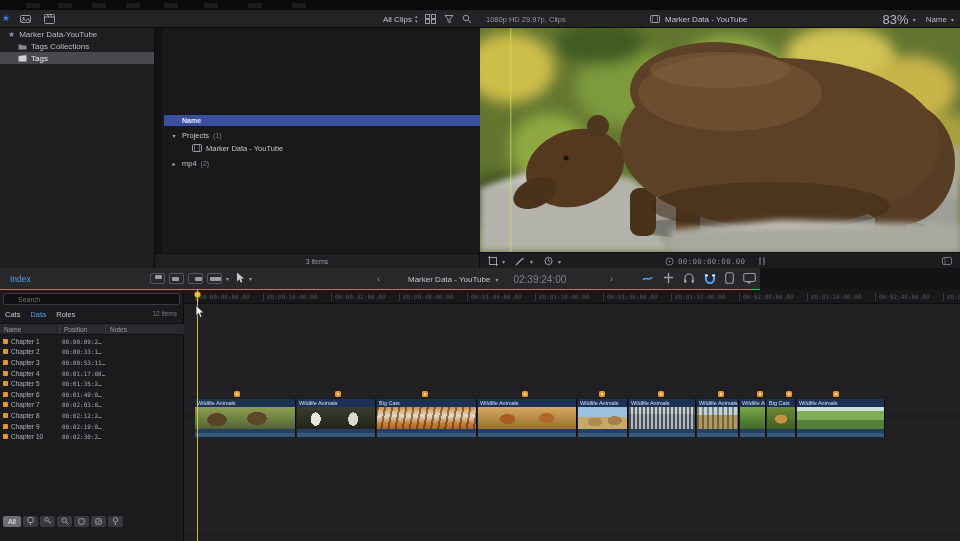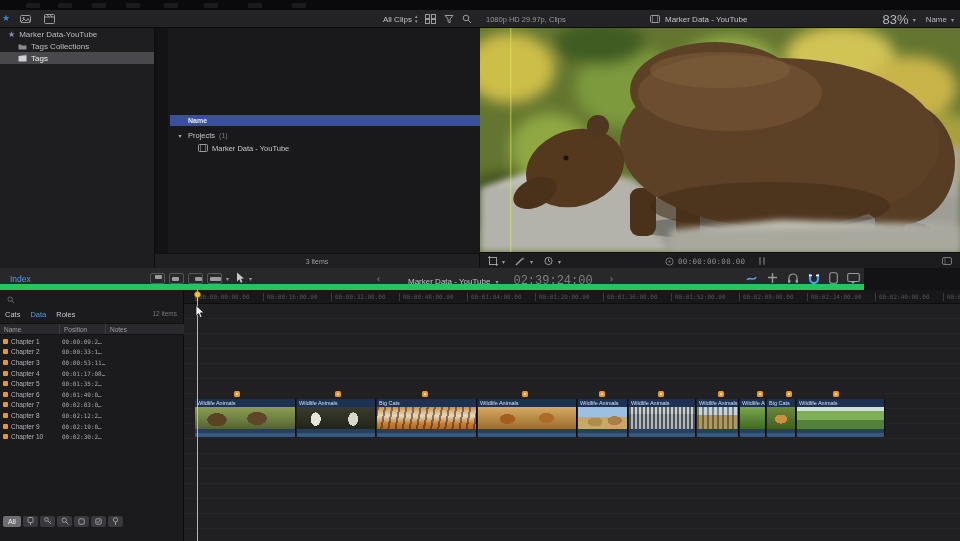--- a/index.html
+++ b/index.html
@@ -21,42 +21,42 @@
   
   #header { left:0; top:10px; width:960px; height:18px; background:#232326; border-bottom:1px solid #0b0b0d; }
 
   
   #sidebar { left:0; top:28px; width:155px; height:240px; background:#1e1e21; border-right:1px solid #0e0e10; }
   .side-item { height:12px; display:flex; align-items:center; gap:4px; padding-left:8px; font-size:8px; color:#bebec2; white-space:nowrap; }
   .side-item.sel { background:#49494d; color:#eee; }
   .side-item .ind { width:6px; }
 
   
-  #browser { left:168px; top:28px; width:325px; height:225px; background:#19191b; border-right:6px solid #7dd3fc; }
+  #browser { left:162px; top:28px; width:325px; height:225px; background:#19191b; border-right:6px solid #7dd3fc; }
   #name-bar { position:absolute; left:2px; top:87px; width:321px; height:11px; background:#3c4f9e; color:#e8ecf8; font-size:7px; font-weight:bold; display:flex; align-items:center; padding-left:18px; }
   .lib-row { position:absolute; left:2px; width:321px; height:12px; display:flex; align-items:center; font-size:7.5px; color:#c6c6ca; gap:4px; }
   .count { color:#7c7c82; }
   .disc { color:#aeaeb4; font-size:6px; width:8px; text-align:center; }
   #browser-status { left:155px; top:253px; width:325px; height:15px; background:#202023; border-right:1px solid #0e0e10; border-top:1px solid #101013; display:flex; align-items:center; justify-content:center; font-size:7px; color:#9a9aa0; }
 
   
   #viewer-video { left:480px; top:28px; width:480px; height:224px; background:#0c0c0c; }
   #viewer-bar { left:480px; top:252px; width:480px; height:16px; background:#1c1c1f; border-top:1px solid #101013; }
   #viewer-tc { font-family:"DejaVu Sans Mono", monospace; font-size:7.5px; color:#8e8e94; letter-spacing:.3px; }
   .meterbar { width:2px; height:8px; background:#55555c; margin-left:2px; border-radius:1px; }
 
   
-  #tl-toolbar { left:0; top:268px; width:864px; height:22px; background:#28282b; border-bottom:6px solid #22c55e; }
+  #tl-toolbar { left:0; top:268px; width:760px; height:22px; background:#28282b; border-bottom:1px solid #22c55e; }
   #index-btn { color:#4f9cf0; font-size:8.5px; }
   .editbtn { width:15px; height:11px; border:1px solid #55555a; border-radius:2px; margin-right:4px; position:relative; }
   .editbtn i { position:absolute; left:2px; top:3px; width:7px; height:4px; background:#9a9aa0; border-radius:1px; }
   .chev { font-size:6px; color:#9a9aa0; }
   .navchev { color:#9a9aa0; font-size:9px; }
   #tl-title { font-size:8px; color:#c4c4c8; }
-  #tl-duration { font-family:Liberation Mono, monospace; font-size:12px; color:#7e7e84; }
+  #tl-duration { font-family:Liberation Sans, sans-serif; font-size:10px; color:#7e7e84; }
   .tbicon { color:#9a9aa0; margin-left:9px; }
   .tbicon.on { color:#4f9cf0; }
 
   
   #index-panel { left:0; top:290px; width:184px; height:251px; background:#1b1b1e; border-right:1px solid #0c0c0e; }
   #search-field { position:absolute; left:3px; top:3px; width:177px; height:12px; background:#0f0f12; border:1px solid #3a3a3f; border-radius:3px; color:#9a9aa0; font-size:7px; padding-left:14px; font-family:"Liberation Sans", sans-serif; }
   #idx-tabs { position:absolute; left:5px; top:18px; height:13px; display:flex; gap:10px; font-size:7.5px; align-items:center; }
   #idx-tabs .tab { color:#c6c6ca; }
   #idx-tabs .tab.active { color:#4f9cf0; }
   #idx-count { position:absolute; right:6px; top:20px; font-size:6.5px; color:#77777c; }
@@ -232,20 +232,25 @@
     </div>
     <div class="lib-row" style="top:114px">
       <span style="width:24px"></span>
       <span class="ic">
         <svg width="10" height="8" viewBox="0 0 10 8">
             <rect x="0.5" y="0.5" width="9" height="7" rx="1" fill="none" stroke="#9a9aa0"></rect>
             <path d="M2.5,0.5 V7.5 M7.5,0.5 V7.5" stroke="#9a9aa0" stroke-width="0.6"></path>
           </svg>
       </span>
       <span>Marker Data - YouTube</span>
+    </div>
+    <div class="lib-row" style="top:129px">
+      <span class="disc" style="margin-left:6px">▸</span>
+      <span>mp4</span>
+      <span class="count tiny">(2)</span>
     </div>
   </div>
   <div id="browser-status" class="abs">
     <span>3 items</span>
   </div>
 
   <div id="viewer-video" class="abs">
     <svg width="480" height="224" viewBox="0 0 480 224">
       <defs>
         <filter id="b1" x="-40%" y="-40%" width="180%" height="180%">
@@ -418,20 +423,21 @@
           </svg>
       </span>
     </div>
   </div>
 
   <div id="index-panel" class="abs">
     <svg class="abs" style="left:7px;top:6px" width="8" height="8" viewBox="0 0 10 10">
         <circle cx="4" cy="4" r="2.8" fill="none" stroke="#76767c"></circle>
         <path d="M6.2,6.2 L9,9" stroke="#76767c"></path>
       </svg>
+    <input id="search-field" placeholder="Search" style="">
     <div id="idx-tabs">
       <span class="tab">Cats</span>
       <span class="tab active">Data</span>
       <span class="tab">Roles</span>
     </div>
     <span id="idx-count">12 items</span>
     <div id="idx-cols">
       <div style="width:60px">Name</div>
       <div style="width:46px">Position</div>
       <div style="width:76px;border-right:none">Notes</div>

